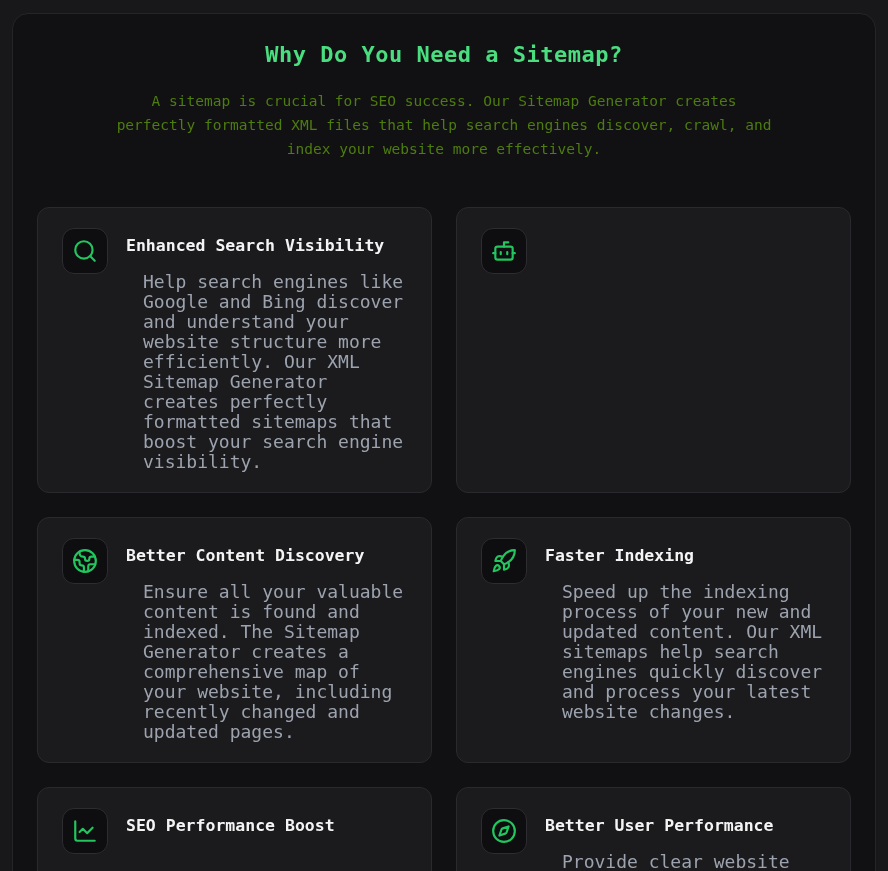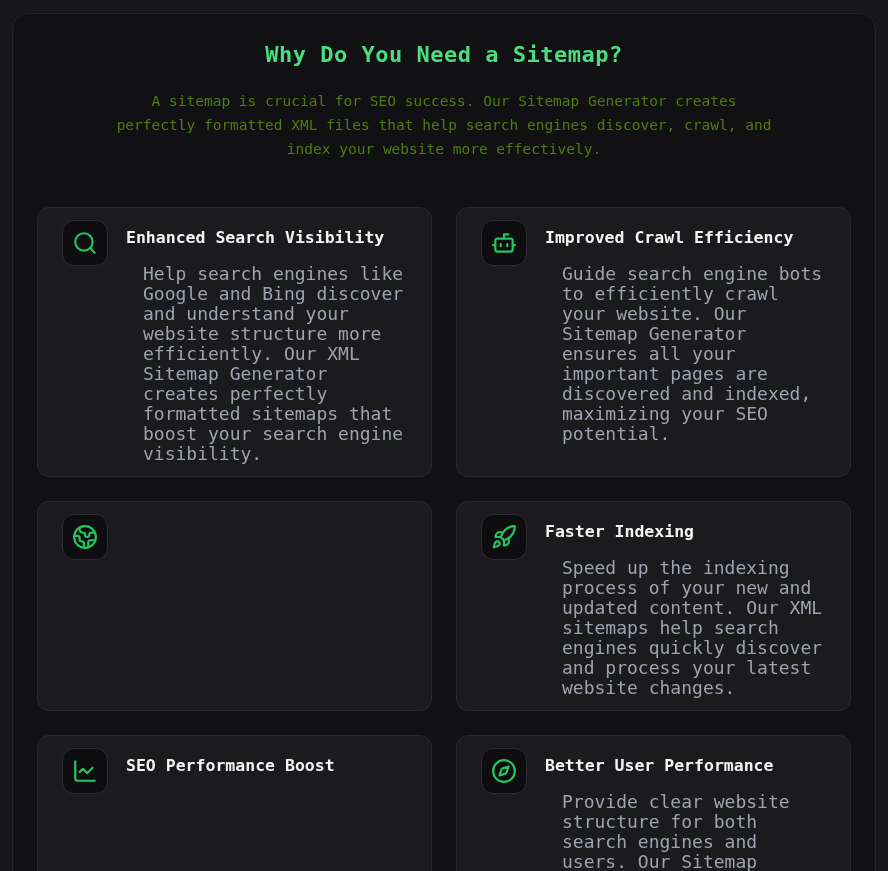--- a/index.html
+++ b/index.html
@@ -40,21 +40,21 @@
   .grid {
     display: grid;
     grid-template-columns: 1fr 1fr;
     gap: 24px;
   }
 
   .card {
     background: #1b1b1e;
     border: 1px solid #2a2a2e;
     border-radius: 12px;
-    padding: 12px 24px;
+    padding: 20px 24px;
     display: flex;
     gap: 18px;
     align-items: flex-start;
   }
   .icon-box {
     width: 46px;
     height: 46px;
     flex-shrink: 0;
     background: #0e0e10;
     border: 1px solid #2d2d31;
@@ -116,34 +116,34 @@
       <div class="icon-box">
         <svg viewBox="0 0 24 24">
             <path d="M12 8V4h4"></path>
             <rect width="16" height="12" x="4" y="8" rx="2"></rect>
             <path d="M2 14h2"></path>
             <path d="M20 14h2"></path>
             <path d="M15 13v2"></path>
             <path d="M9 13v2"></path>
           </svg>
       </div>
-      <div class="card-text">
-        <h3 class="card-title">Improved Crawl Efficiency</h3>
-        <p class="card-desc">Guide search engine bots to efficiently crawl your website. Our Sitemap Generator ensures all your important pages are discovered and indexed, maximizing your SEO potential.</p>
-      </div>
     </div>
 
     <div class="card">
       <div class="icon-box">
         <svg viewBox="0 0 24 24">
             <path d="M21.54 15H17a2 2 0 0 0-2 2v4.54"></path>
             <path d="M7 3.34V5a3 3 0 0 0 3 3a2 2 0 0 1 2 2c0 1.1.9 2 2 2a2 2 0 0 0 2-2c0-1.1.9-2 2-2h3.17"></path>
             <path d="M11 21.95V18a2 2 0 0 0-2-2a2 2 0 0 1-2-2v-1a2 2 0 0 0-2-2H2.05"></path>
             <circle cx="12" cy="12" r="10"></circle>
           </svg>
+      </div>
+      <div class="card-text">
+        <h3 class="card-title">Better Content Discovery</h3>
+        <p class="card-desc">Ensure all your valuable content is found and indexed. The Sitemap Generator creates a comprehensive map of your website, including recently changed and updated pages.</p>
       </div>
     </div>
 
     <div class="card">
       <div class="icon-box">
         <svg viewBox="0 0 24 24">
             <path d="M4.5 16.5c-1.5 1.26-2 5-2 5s3.74-.5 5-2c.71-.84.7-2.13-.09-2.91a2.18 2.18 0 0 0-2.91-.09z"></path>
             <path d="m12 15-3-3a22 22 0 0 1 2-3.95A12.88 12.88 0 0 1 22 2c0 2.72-.78 7.5-6 11a22.35 22.35 0 0 1-4 2z"></path>
             <path d="M9 12H4s.55-3.03 2-4c1.62-1.08 5 0 5 0"></path>
             <path d="M12 15v5s3.03-.55 4-2c1.08-1.62 0-5 0-5"></path>

